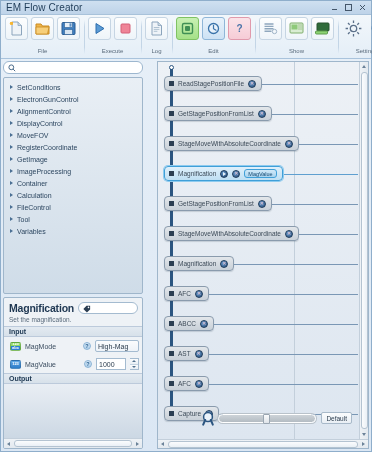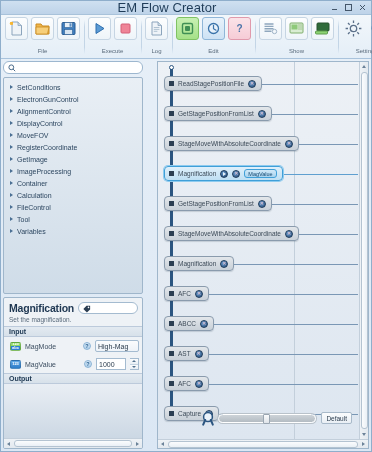--- a/index.html
+++ b/index.html
@@ -19,21 +19,21 @@
   }
   
   .titlebar{
     height:14px;flex:0 0 14px;
     background:linear-gradient(#cfe0f0,#bed3e9);
     border-bottom:1px solid #a8c2da;
     display:flex;align-items:center;
     padding:0 2px 0 5px;
     box-sizing:border-box;
   }
-  .title-text{font-size:13px;color:#1f3c58;letter-spacing:.1px;flex:1;text-align:center;}
+  .title-text{font-size:10px;color:#1f3c58;letter-spacing:.1px;flex:1;}
   .wbtns{display:flex;gap:1px;}
   .wbtn{
     width:13px;height:11px;display:flex;align-items:center;justify-content:center;
     font-size:7px;color:#4a6versus;color:#44566a;line-height:1;
   }
   .wbtn svg{display:block;}
   
   .ribbon{
     flex:0 0 44px;height:44px;
     background:linear-gradient(#f2f7fb,#e4eef7);

